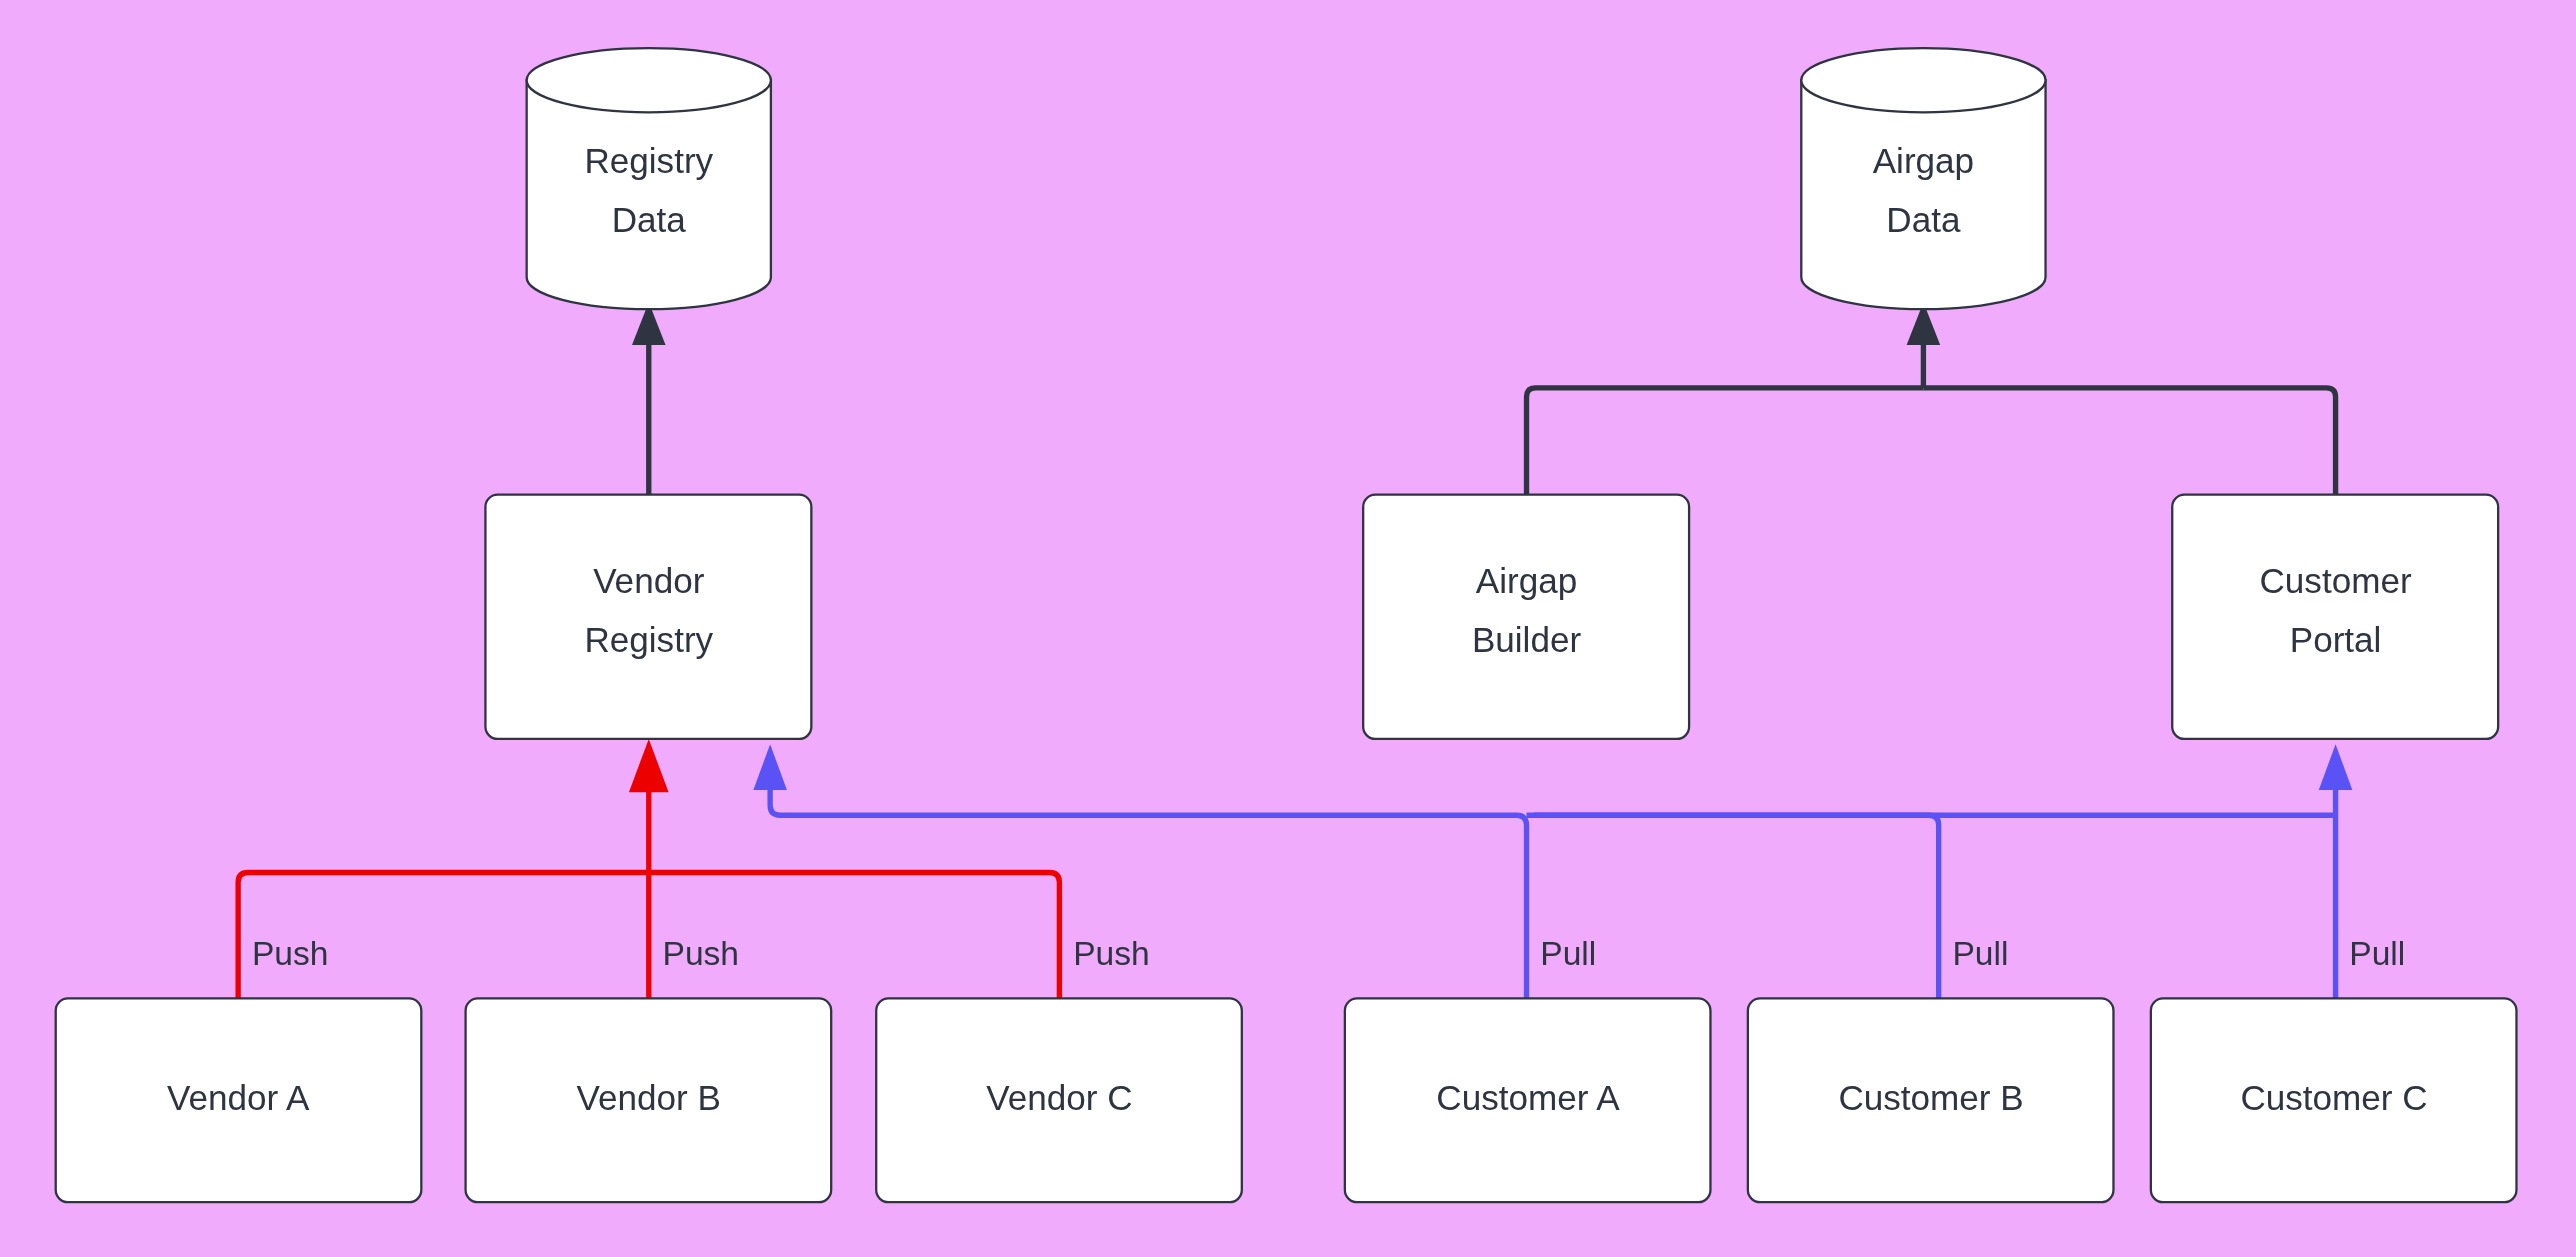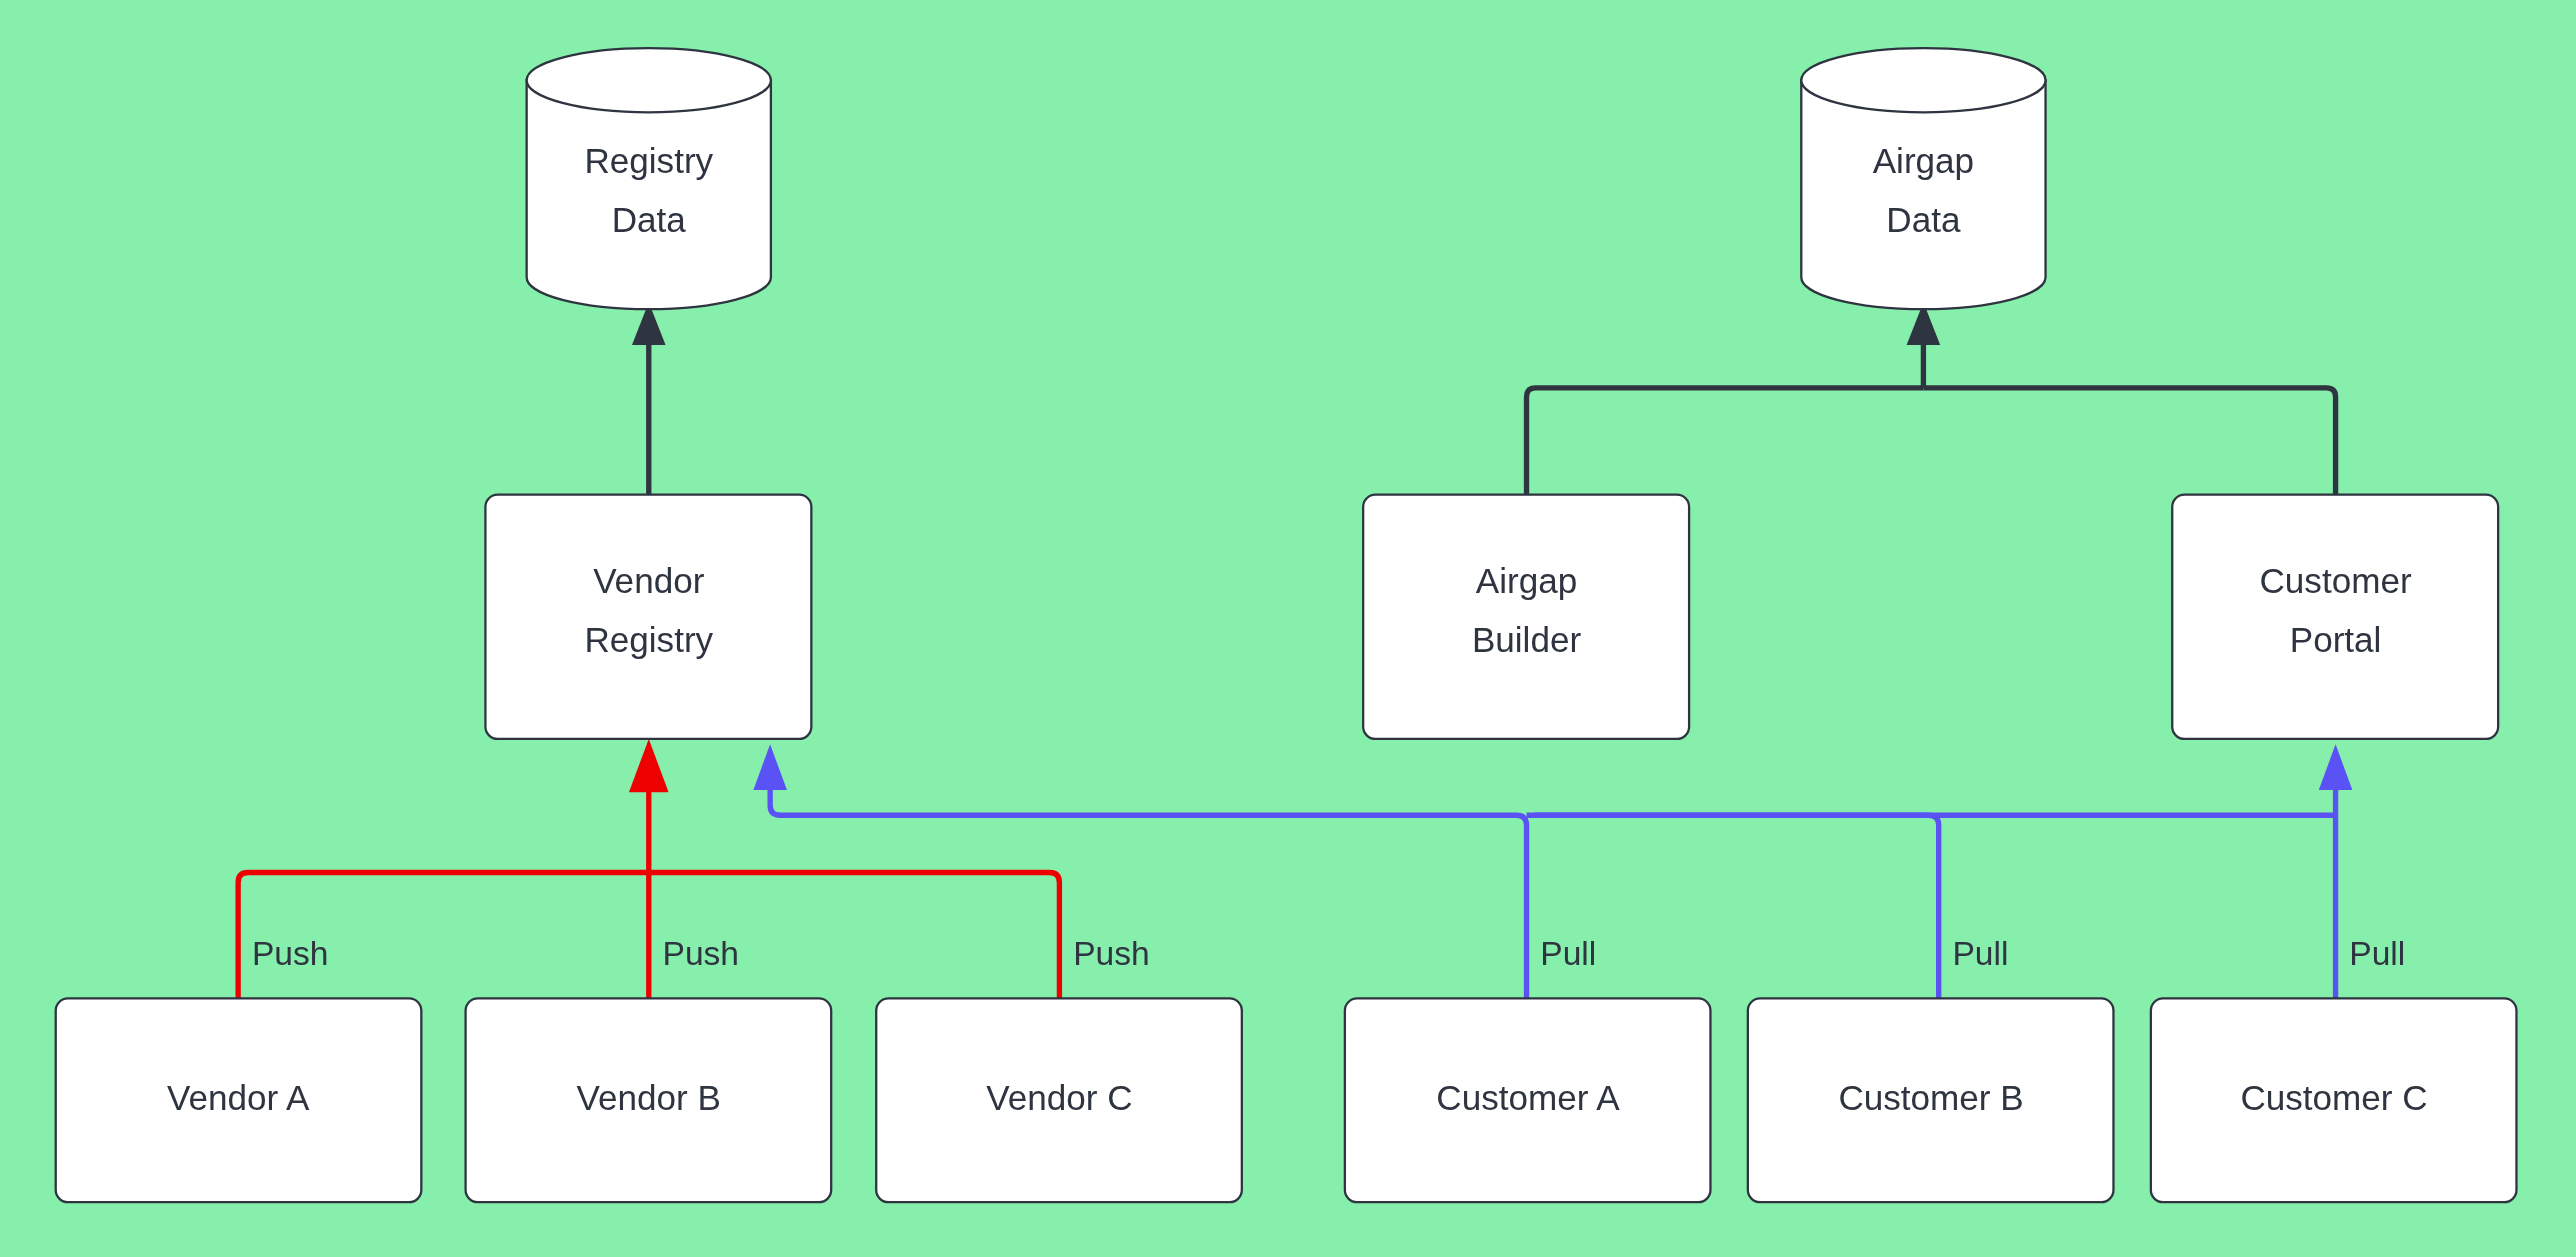--- a/index.html
+++ b/index.html
@@ -8,21 +8,21 @@
     padding: 0;
     background: #ffffff;
   }
   body {
     font-family: "Liberation Sans", "DejaVu Sans", sans-serif;
   }
   #canvas {
     position: relative;
     width: 2576px;
     height: 1258px;
-    background: #86efac;
+    background: #f0abfc;
     overflow: hidden;
   }
   #diagram-svg {
     position: absolute;
     left: 0;
     top: 0;
     width: 2576px;
     height: 1258px;
   }
   .node-label {

